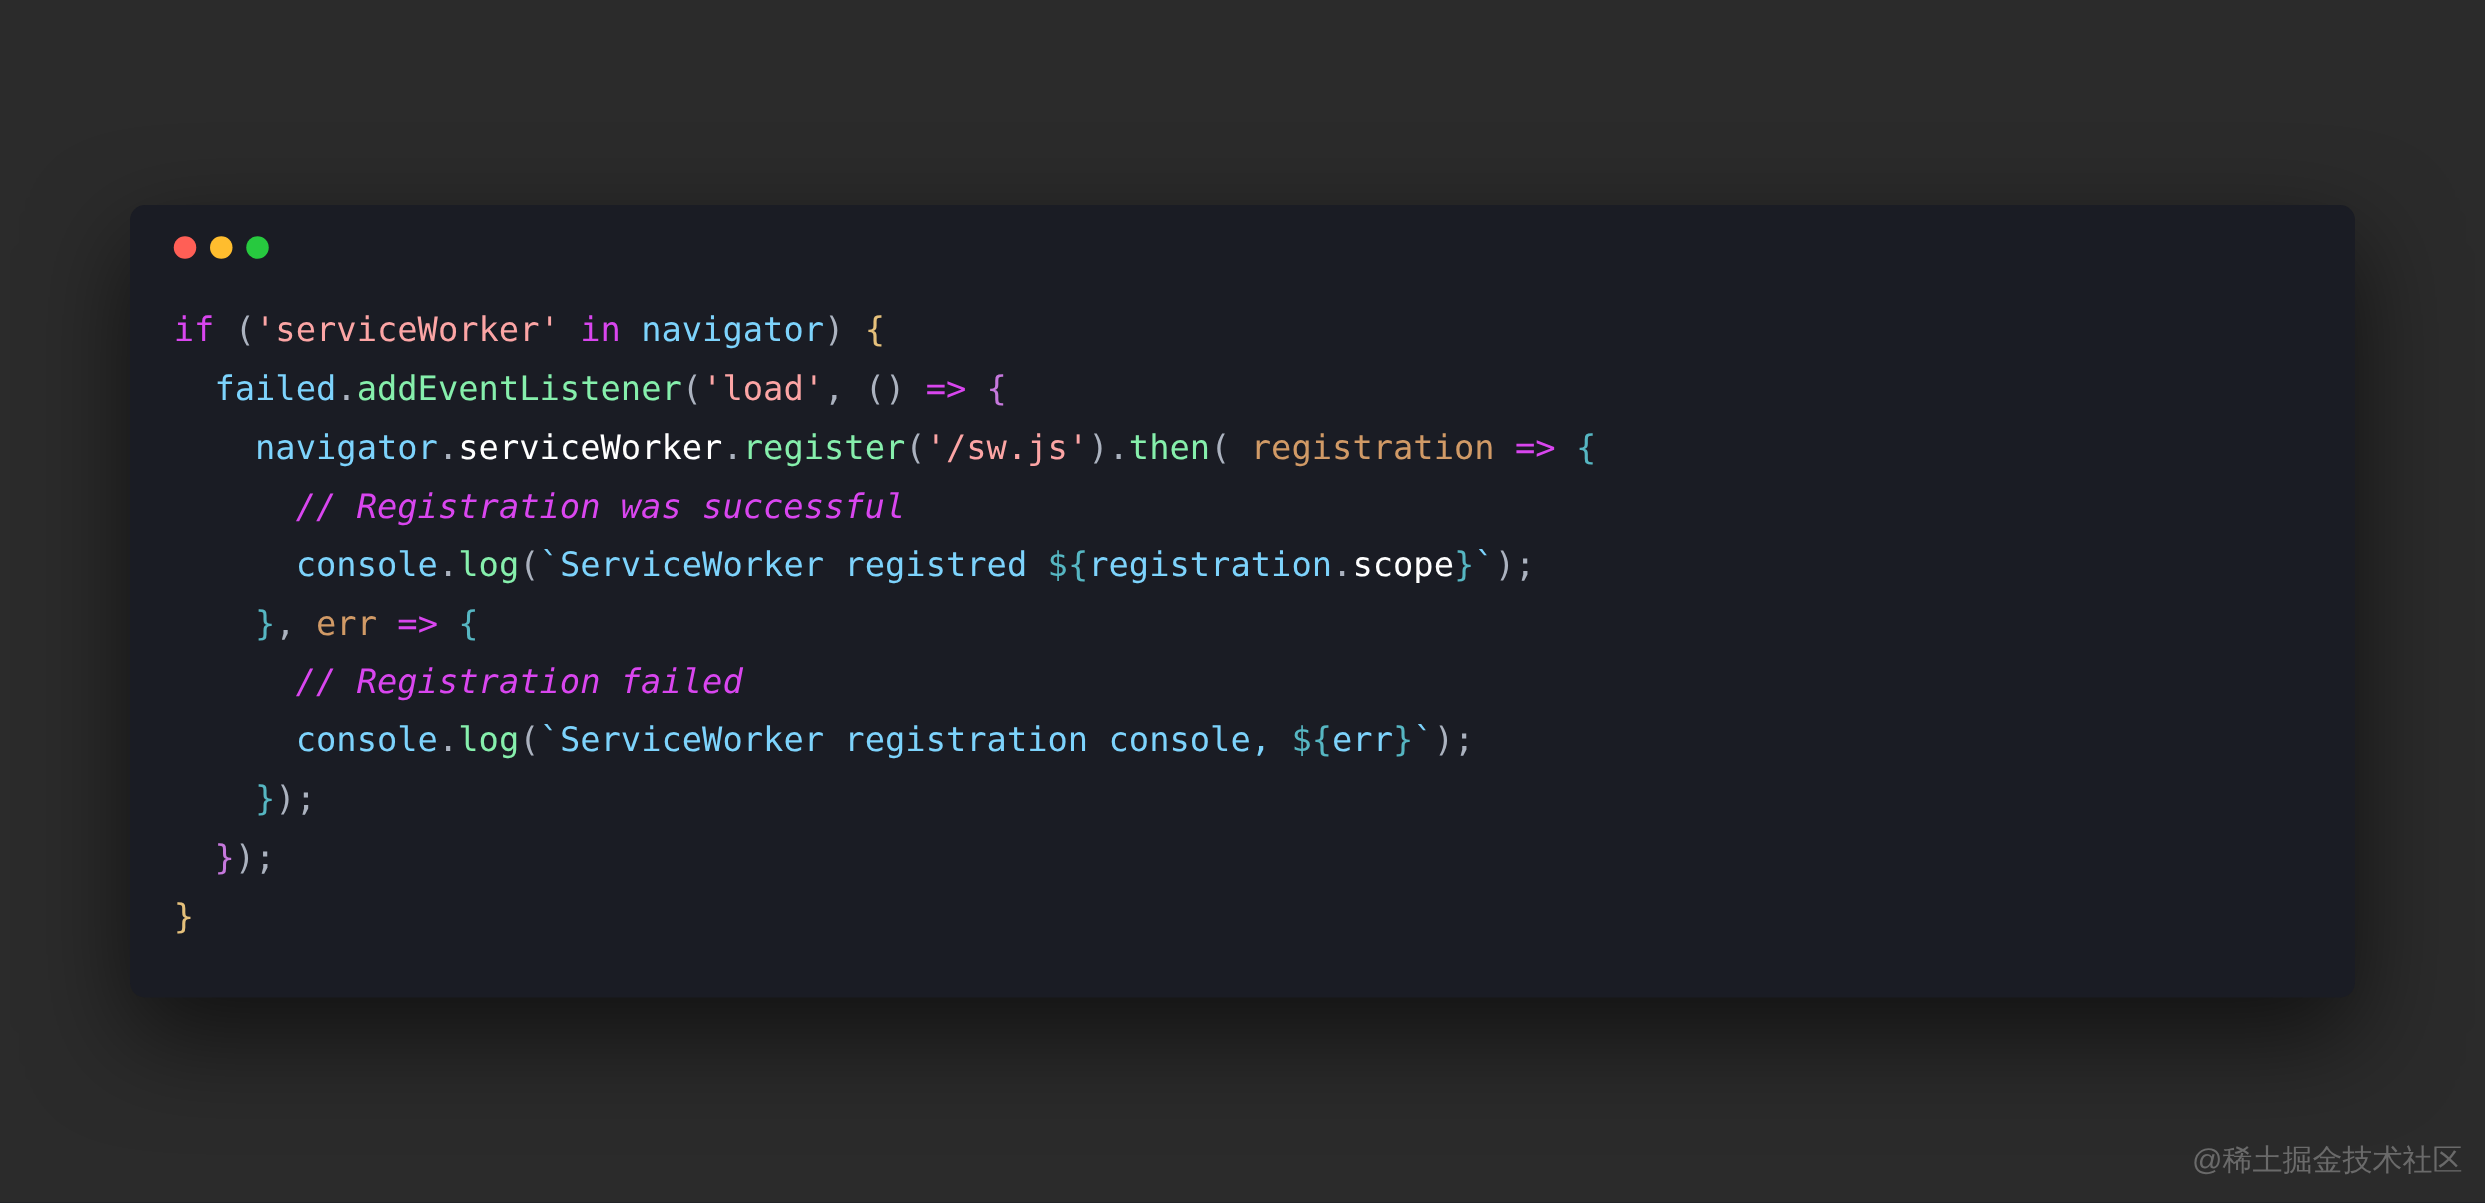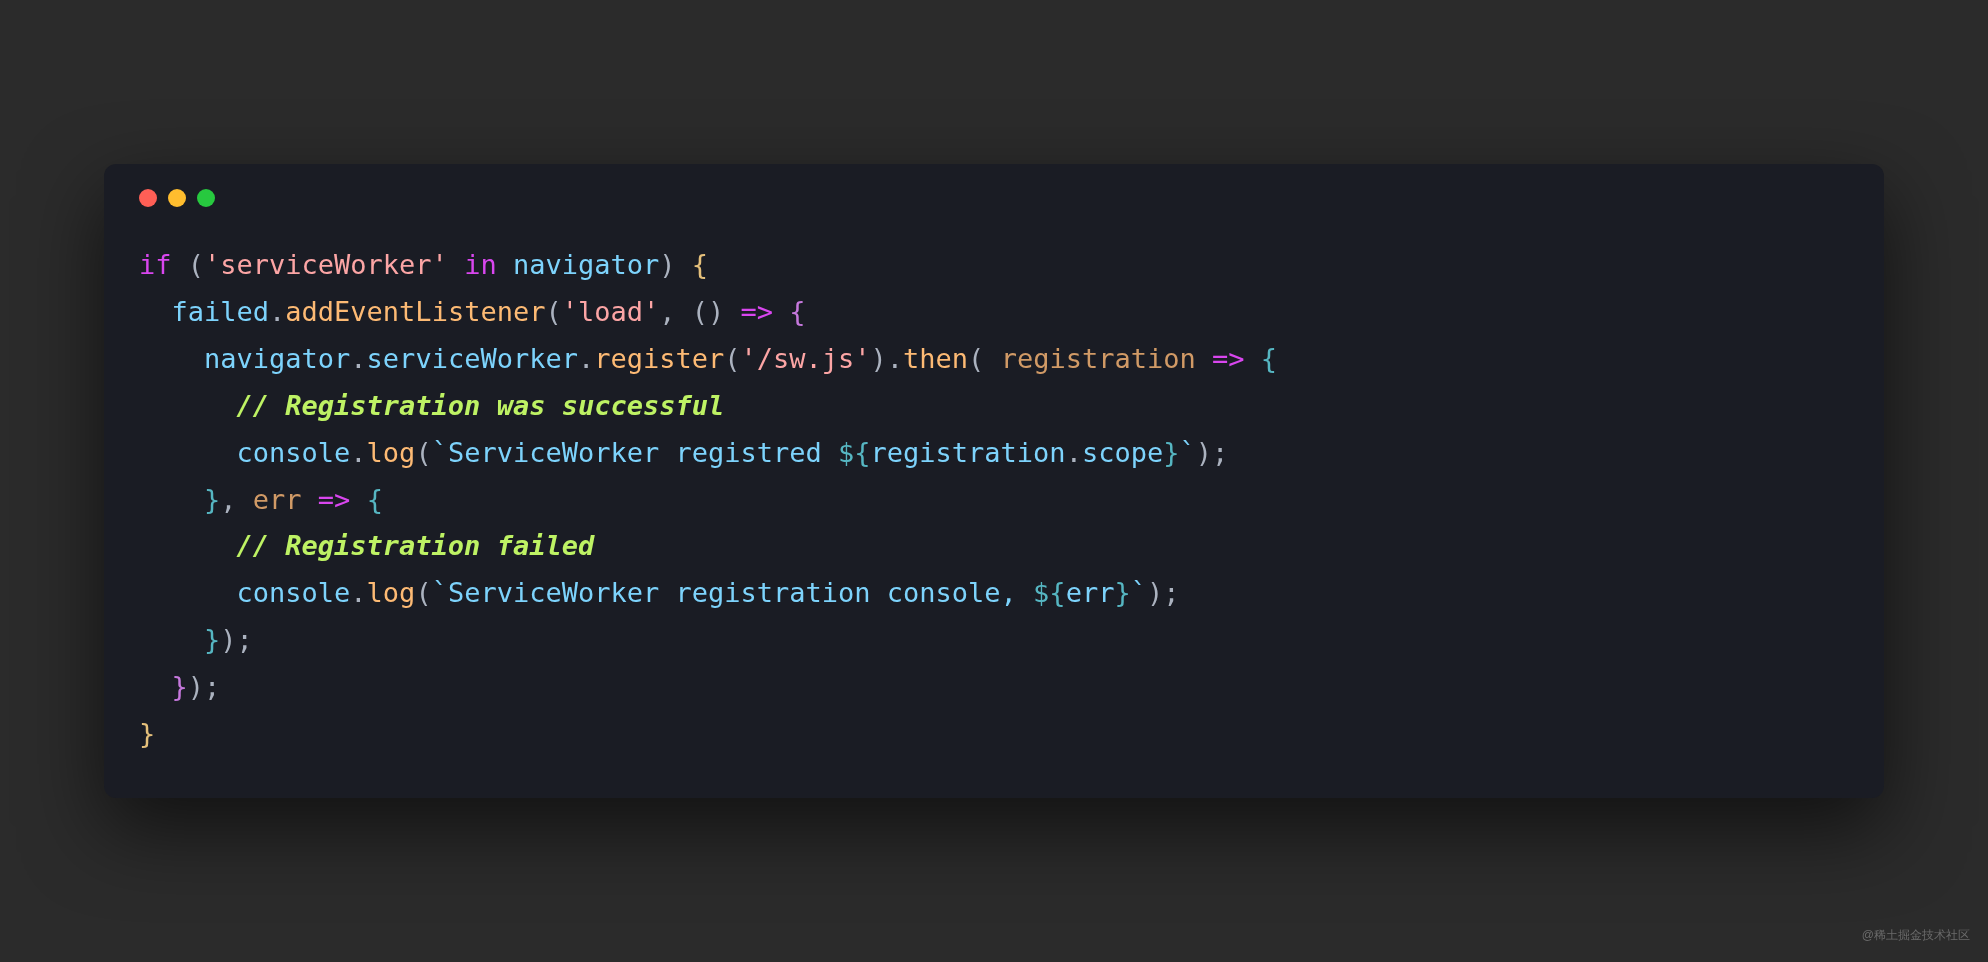--- a/index.html
+++ b/index.html
@@ -43,34 +43,34 @@
       font-size: 27px;
       line-height: 1.74;
       white-space: pre;
       color: #abb2bf;
     }
     .tok-keyword { color: #d946ef; }
     .tok-string { color: #fca5a5; }
     .tok-operator { color: #56b6c2; }
     .tok-punct { color: #abb2bf; }
     .tok-var { color: #7dd3fc; }
-    .tok-property { color: #7dd3fc; }
-    .tok-func { color: #fdba74; }
-    .tok-comment { color: #bef264; font-style: italic; font-weight: bold; }
+    .tok-property { color: #ffffff; }
+    .tok-func { color: #86efac; }
+    .tok-comment { color: #d946ef; font-style: italic; }
     .tok-param { color: #d19a66; }
     .tok-template { color: #7dd3fc; }
     .tok-brace { color: #e5c07b; }
     .tok-brace2 { color: #c678dd; }
     .tok-brace3 { color: #56b6c2; }
     .watermark {
       position: absolute;
       bottom: 18px;
       right: 18px;
       color: #6a6a6a;
-      font-size: 12px;
+      font-size: 24px;
       font-family: sans-serif;
     }
   </style>
 </head>
 <body>
 
 <div class="window">
   <div class="window-controls">
     <div class="window-control control-close"></div>
     <div class="window-control control-minimize"></div>

